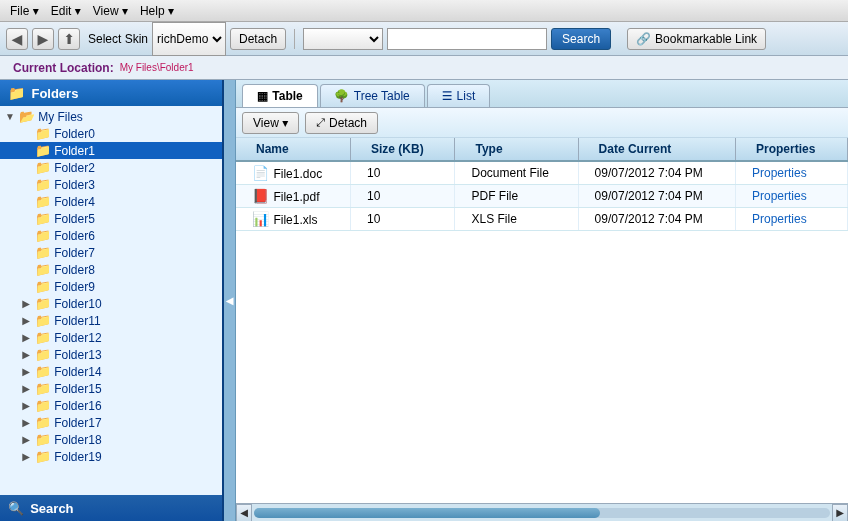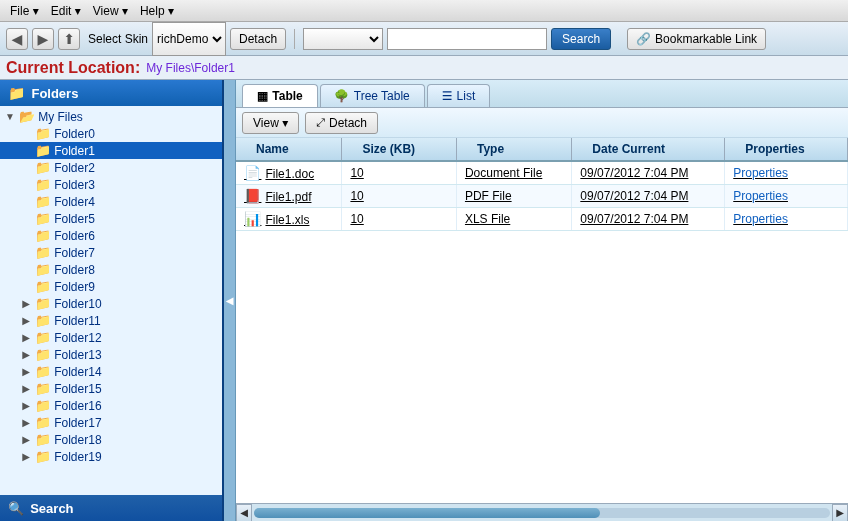--- a/index.html
+++ b/index.html
@@ -94,22 +94,22 @@
     
     .location-bar {
       background: #e8f0f8;
       border-bottom: 1px solid #9ab;
       padding: 3px 6px;
       display: flex;
       align-items: center;
       height: 24px;
       gap: 6px;
     }
-    .location-label { font-size: 16px; color: #b91c1c; font-weight: bold; }
-    .location-value { font-size: 12px; color: #6d28d9; }
+    .location-label { font-size: 12px; color: #701a75; font-weight: bold; margin-left: 7px; }
+    .location-value { font-size: 10px; color: #be185d; }
 
     
     .main-content {
       display: flex;
       height: calc(521px - 22px - 34px - 24px);
     }
 
     
     .sidebar {
       width: 224px;
@@ -248,26 +248,25 @@
       text-align: left;
       border-right: 1px solid #9ab;
       border-bottom: 2px solid #7a9fb0;
       font-size: 12px;
       color: #003060;
       font-weight: bold;
       cursor: pointer;
       white-space: nowrap;
     }
     td {
-      padding: 3px 8px;
+      padding: 3px 16px;
       border-bottom: 1px solid #d0e8f0;
       border-right: 1px solid #e0eef8;
       font-size: 12px;
       color: #000;
-      text-decoration: underline;
     }
     tbody tr:nth-child(even) { background: #f4faff; }
 
     .file-icon { font-size: 14px; margin-right: 4px; }
     .properties-link { color: #1060c0; cursor: pointer; text-decoration: none; }
 
     
     .h-scrollbar-area {
       background: #d0e4f0;
       border-top: 1px solid #9ab;

